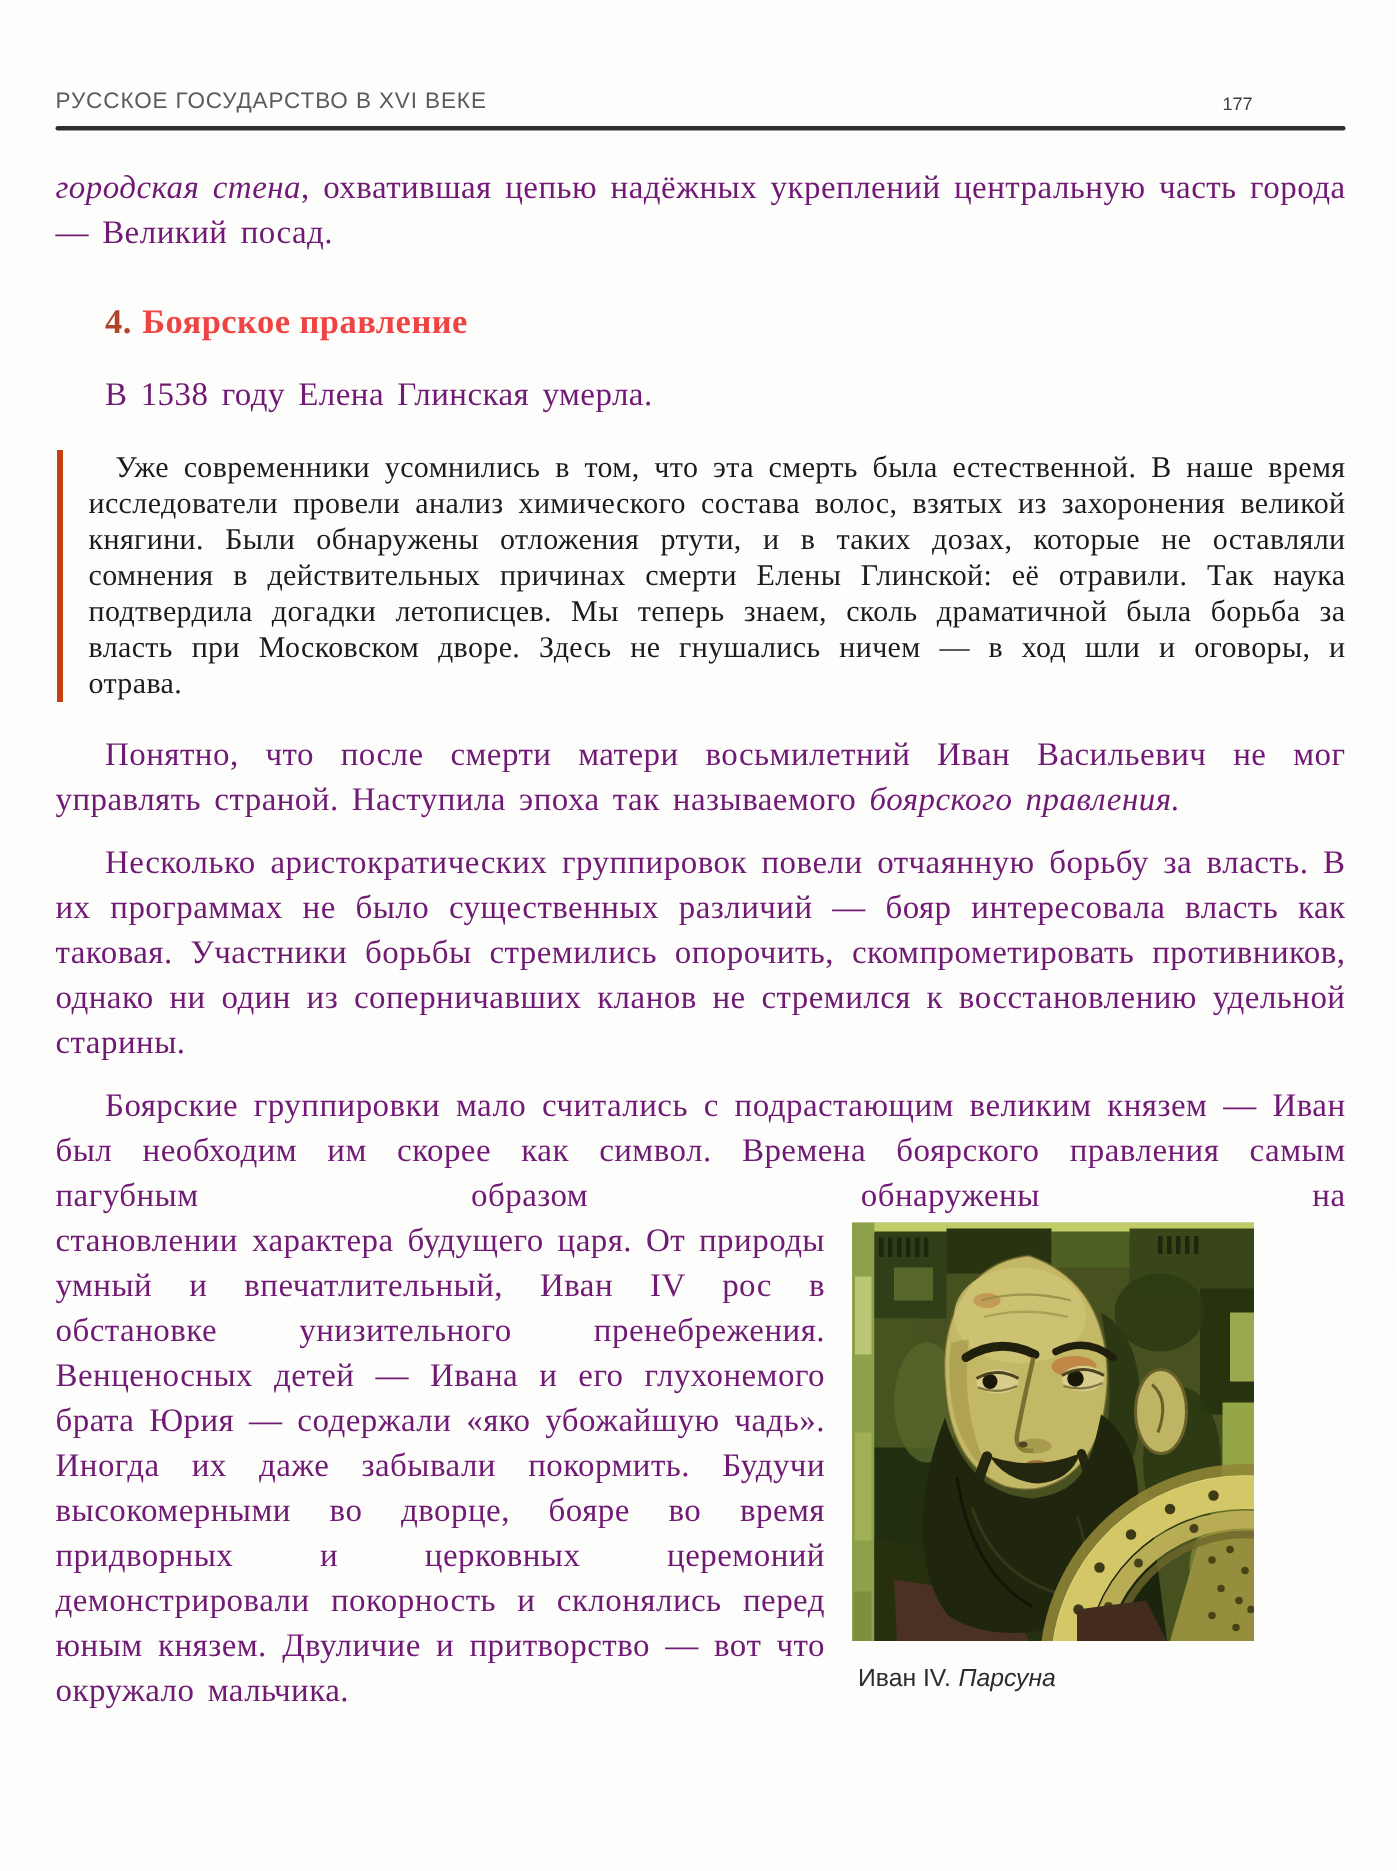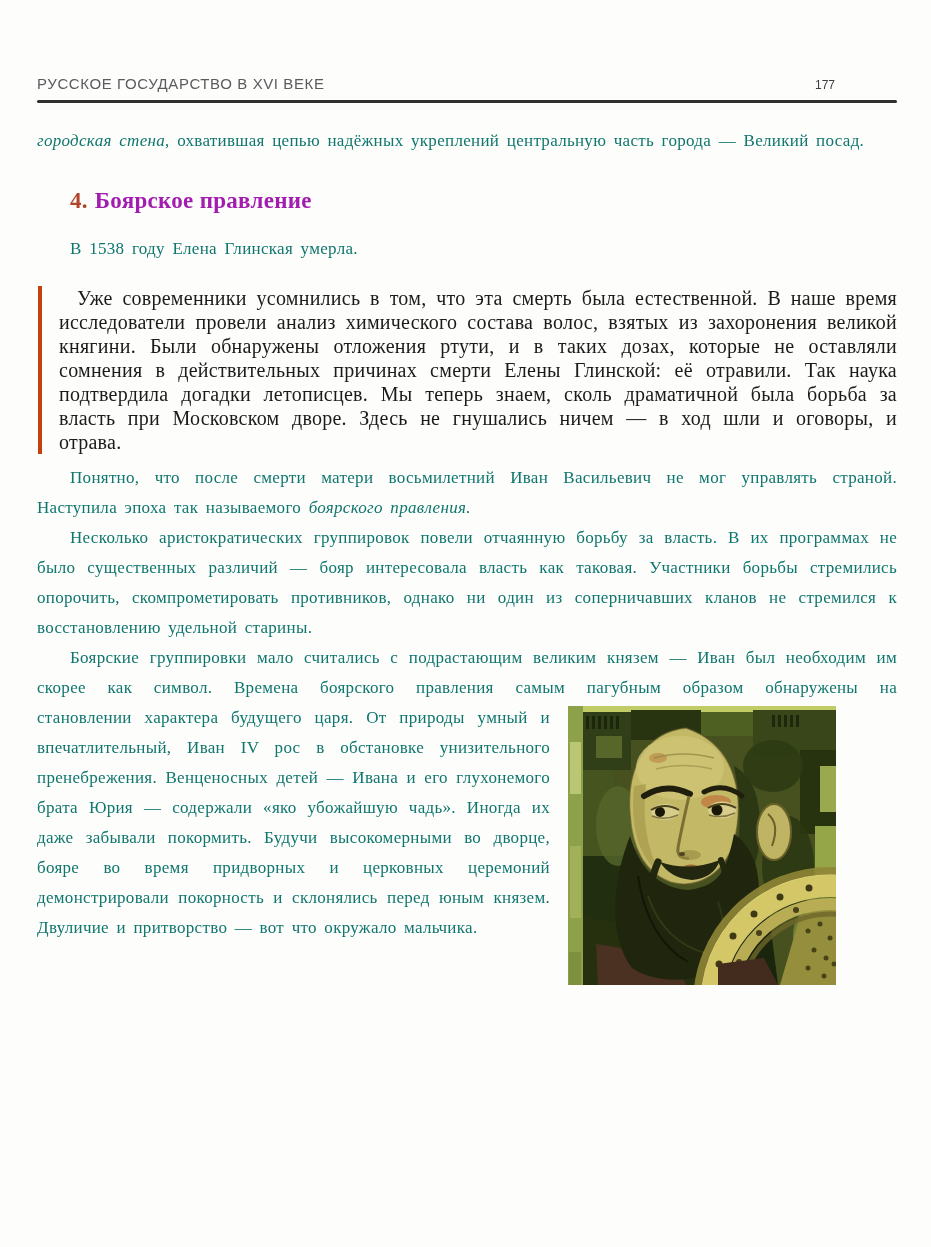--- a/index.html
+++ b/index.html
@@ -1,43 +1,43 @@
 <!DOCTYPE html>
 <html><head>
 <meta charset="utf-8">
 <style>
   html,body { margin:0; padding:0; background:#ffffff; }
   .page {
     position:relative; width:931px; height:1247px; background:#fdfdfb;
     overflow:hidden; font-family:"Liberation Serif", serif;
   }
-  .content { position:absolute; left:37px; top:16px; width:860px; }
+  .content { position:absolute; left:37px; top:0; width:860px; }
 
   .running-header {
     display:flex; justify-content:space-between; align-items:flex-end;
     padding-top:59px; font-family:"Liberation Sans", sans-serif;
   }
   .rh-title { font-size:15px; letter-spacing:0.6px; color:#5a5b5e; }
   .rh-page  { font-size:12px; color:#3e3f42; padding-right:62px; }
   .header-rule { margin-top:8px; height:3px; background:#303030; border-radius:2px; }
 
   .body {
-    font-size:17px; line-height:30px; color:#0f766e; margin:0;
+    font-size:22px; line-height:30px; color:#701a75; margin:0;
     text-align:justify; letter-spacing:0.3px; word-spacing:3px;
   }
   .lead { margin-top:23px; }
-  .indent { text-indent:33px; }
-  .mt18 { margin-top:9px; }
+  .indent { text-indent:33px;margin-top:12px; }
+  .mt18 { margin-top:20px; }
 
   .section-heading {
     margin:31px 0 0 0; padding-left:33px; font-size:23px; line-height:27px;
     font-weight:bold; letter-spacing:0.3px;
   }
   .sec-num   { color:#b0452b; margin-right:7px; }
-  .sec-title { color:#a21caf; }
+  .sec-title { color:#ef4444; }
   .intro { margin-top:20px; }
 
   .quote { margin-top:22px; margin-left:1px; border-left:4px solid #c2410c; padding-left:17px; }
   .quote-text {
     margin:0; font-size:20px; line-height:24px; color:#1b1b1b;
     text-align:justify; text-indent:18px; letter-spacing:0.25px; word-spacing:3px;
   }
 
   .force-last { text-align-last:justify; }
 
@@ -185,19 +185,20 @@
               <circle cx="241" cy="182" r="3.5"></circle>
             </g>
             <g fill="#46411a">
               <circle cx="171" cy="256" r="3"></circle>
                 <circle cx="191" cy="227" r="3"></circle>
               <circle cx="228" cy="204" r="3"></circle>
             </g>
             <path d="M150 258 L196 252 L210 279 L150 279 Z" fill="#432c1e"></path>
           </g>
         </svg>
+        <figcaption class="caption"><span>Иван IV.</span><i>Парсуна</i></figcaption>
       </figure>
       <p class="body">становлении характера будущего царя. От природы умный и впечатлительный, Иван IV рос в обстановке унизительного пренебрежения. Венценосных детей — Ивана и его глухонемого брата Юрия — содержали «яко убожайшую чадь». Иногда их даже забывали покормить. Будучи высокомерными во дворце, бояре во время придворных и церковных церемоний демонстрировали покорность и склонялись перед юным князем. Двуличие и притворство — вот что окружало мальчика.</p>
       <div class="clear"></div>
     </div>
 
   </div>
 </div>
 
 </body></html>

